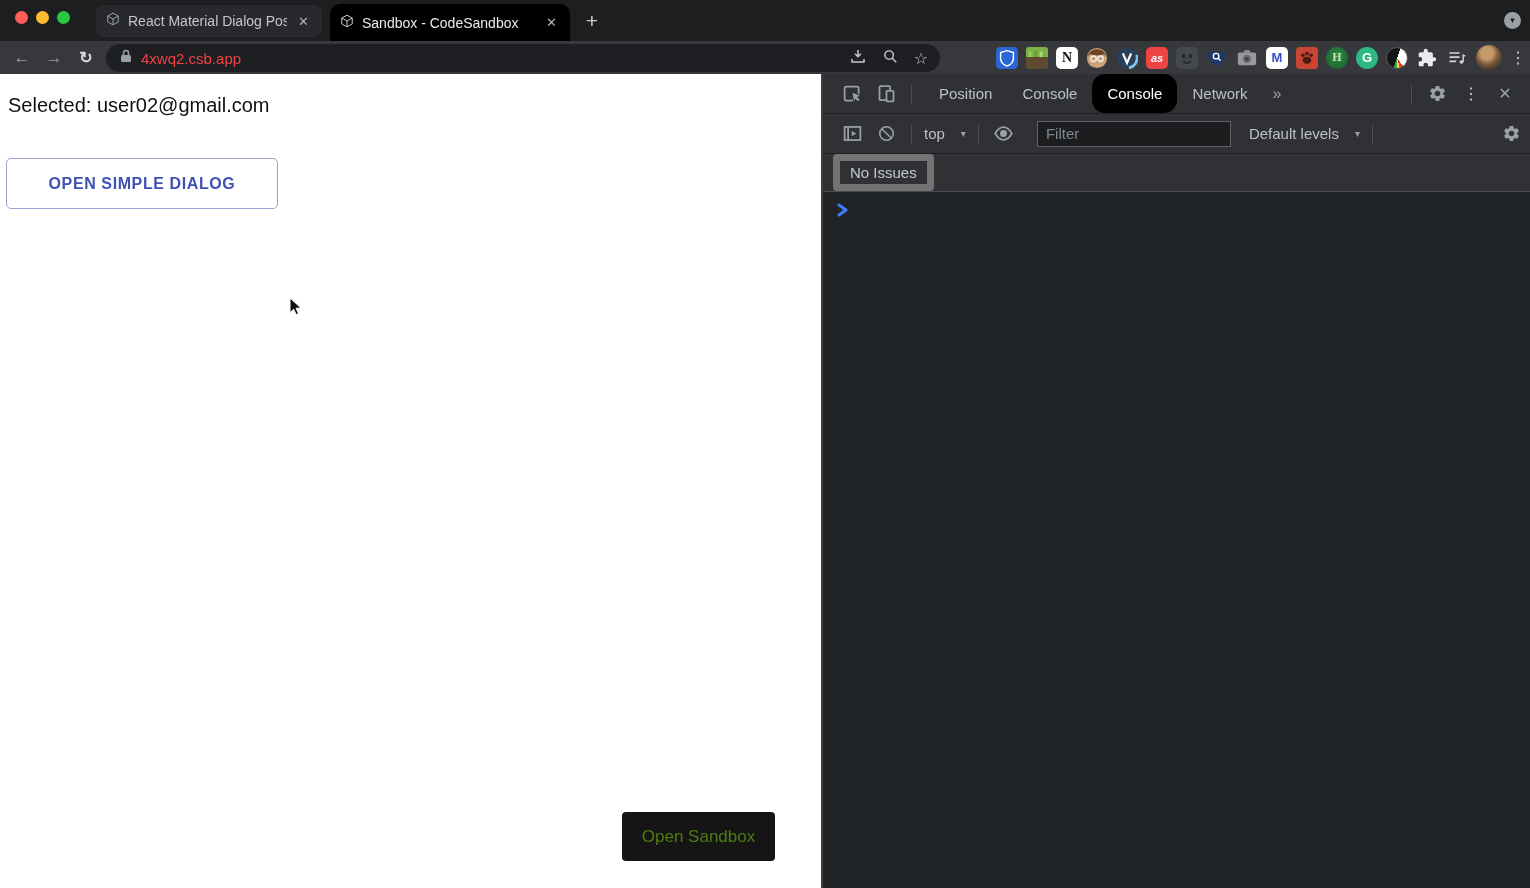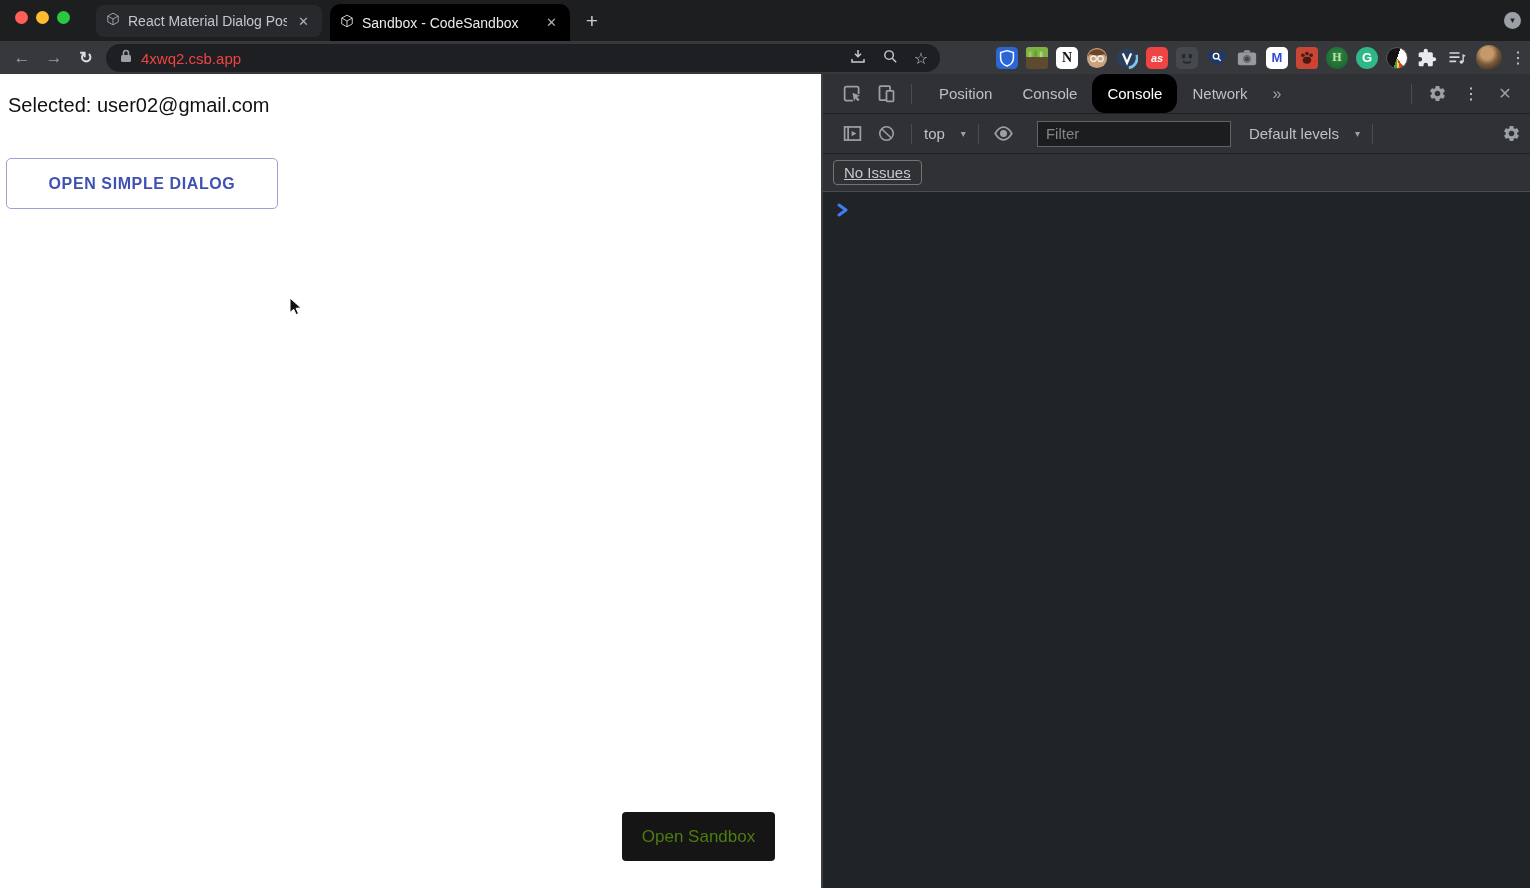--- a/index.html
+++ b/index.html
@@ -68,21 +68,21 @@
   .dt-tab.active { background:#000; color:#fff;border-radius:13px; }
   .dt-more { display:flex; align-items:center; padding:0 10px; font-size:16px; color:#9aa0a6; }
   .dt-right { margin-left:auto; display:flex; align-items:center; padding-right:8px; }
   .dt-close { font-size:16px; }
   .dt-select { display:flex; align-items:center; gap:16px; color:#bdc1c6; padding:0 4px; }
   .caret { font-size:10px; color:#9aa0a6; }
   .filter-input { width:194px; height:26px; margin-left:16px; background:#1b1d1f; border:1px solid #5f6368;
     color:#bdc1c6; font-size:15px; padding:0 8px; outline:none; font-family:"Liberation Sans", sans-serif; }
   .filter-input::placeholder { color:#80868b; }
   .levels { margin-left:14px; }
-  .badge { border:1px solid #737373; border-radius:4px; padding:3px 10px; color:#c5c9cd; font-size:15px;text-decoration:underline; }
+  .badge { border:7px solid #737373; border-radius:4px; padding:3px 10px; color:#c5c9cd; font-size:15px; }
   .console-area { padding:11px 0 0 14px; }
 </style>
 </head>
 <body>
 
 <div class="screen">
 
   <div class="tabstrip">
     <span class="light red"></span>
     <span class="light yellow"></span>

